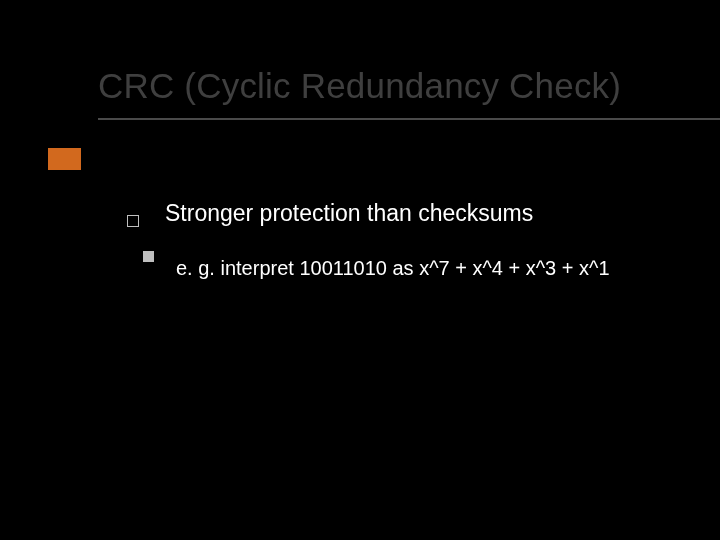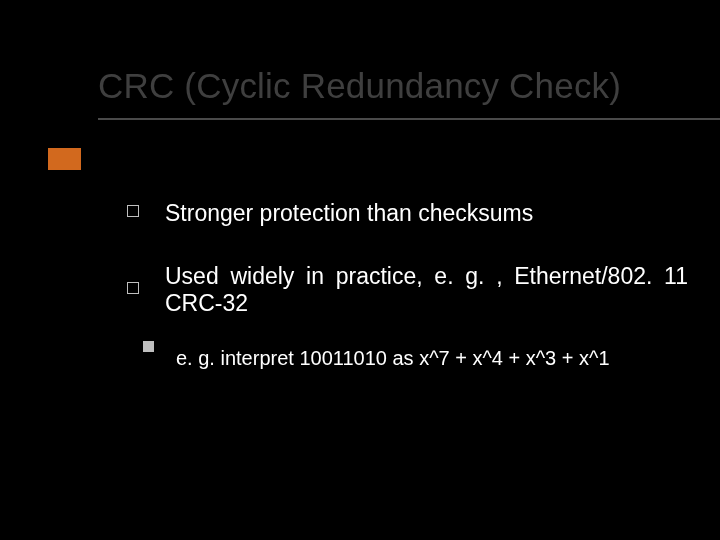--- a/index.html
+++ b/index.html
@@ -48,21 +48,21 @@
     position: absolute;
     left: 55px;
     right: 32px;
     top: 128px;
     color: #fff;
     font-size: 23px;
     line-height: 1.18;
   }
   .bullet-row {
     display: flex;
-    align-items: center;
+    align-items: flex-end;
     margin-bottom: 2px;
     text-align: justify;
   }
   .bullet-row:nth-child(1),
   .bullet-row:nth-child(2) {
     margin-bottom: 2px;
   }
   .bullet-icon {
     flex: 0 0 auto;
     width: 12px;
@@ -106,24 +106,20 @@
   </div>
   <div class="accent-bar"></div>
 
   <div class="content">
 
     <div class="bullet-row">
       <span class="bullet-icon"></span>
       <span class="bullet-text">Stronger protection than checksums</span>
     </div>
 
-    <div class="bullet-row">
-      <span class="bullet-icon"></span>
-      <span class="bullet-text">Used widely in practice, e. g. , Ethernet/802. 11 CRC-32</span>
-    </div>
 
 
 
     <div class="subbullet-row">
       <span class="sub-icon"></span>
       <span class="sub-text">e. g. interpret 10011010 as x^7 + x^4 + x^3 + x^1</span>
     </div>
 
   </div>
 </div>

